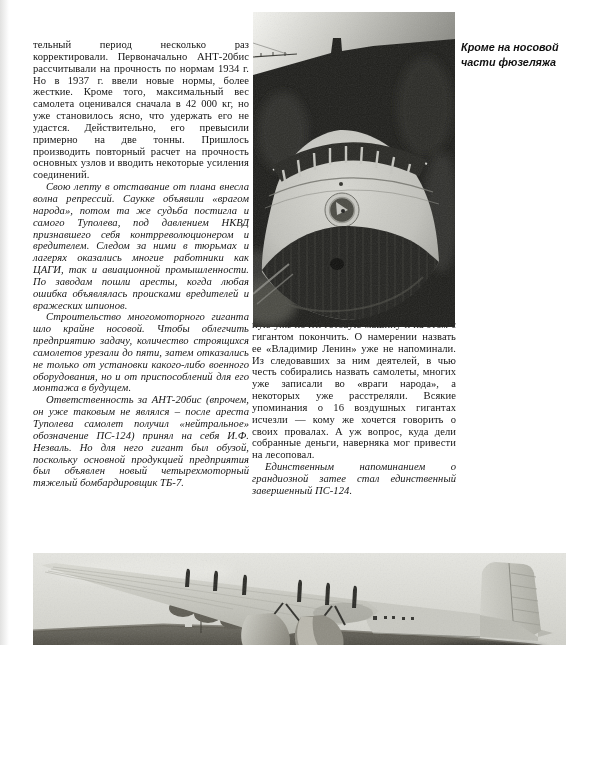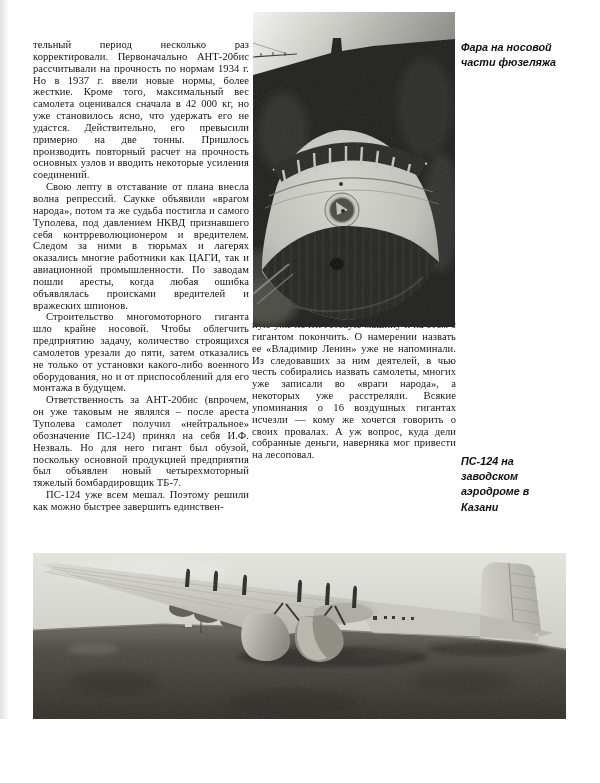--- a/index.html
+++ b/index.html
@@ -1,31 +1,31 @@
 <!DOCTYPE html>
 <html lang="ru"><head>
 <meta charset="utf-8">
 <style>
   html,body{margin:0;padding:0;background:#ffffff;}
   .page{
-    position:relative;width:600px;height:719px;background:#ffffff;
+    position:relative;width:600px;height:645px;background:#ffffff;
     overflow:hidden;font-family:"Liberation Serif",serif;
   }
   .spine-shadow{
     position:absolute;left:0;top:0;width:9px;height:783px;
     background:linear-gradient(to right,#cncnc 0,#ffffff 100%);
     background:linear-gradient(to right,#c9c9c7 0,#ffffff 100%);
     opacity:.55;
   }
   .col{
     position:absolute;text-align:justify;color:#151515;
     font-size:10.6px;line-height:11.85px;letter-spacing:.05px;
   }
   .col p{margin:0;padding:0;}
-  .col p.indent{text-indent:13px;}
+  .col p.indent{text-indent:13px;font-style:italic;}
   .col-left{left:33px;top:39px;width:216px;}
   .col-right{left:252px;top:319px;width:204px;}
   .caption{
     position:absolute;font-family:"Liberation Sans",sans-serif;
     font-style:italic;font-weight:bold;font-size:10.8px;line-height:15.2px;color:#101010;
   }
   .caption-top{left:461px;top:40px;width:120px;}
   .caption-bottom{left:461px;top:454px;width:92px;}
   .photo{position:absolute;display:block;}
   .photo-top{left:253px;top:12px;width:202px;height:315px;}
@@ -42,25 +42,25 @@
 
 <div class="page">
 
   <div class="spine-shadow"></div>
 
   <div class="col col-left">
     <p>тельный период несколько раз корректировали. Первоначально АНТ-20бис рассчитывали на прочность по нормам 1934 г. Но в 1937 г. ввели новые нормы, более жесткие. Кроме того, максимальный вес самолета оценивался сначала в 42 000 кг, но уже становилось ясно, что удержать его не удастся. Действительно, его превысили примерно на две тонны. Пришлось производить повторный расчет на прочность основных узлов и вводить некоторые усиления соединений.</p>
     <p class="indent">Свою лепту в отставание от плана внесла волна репрессий. Саукке объявили «врагом народа», потом та же судьба постигла и самого Туполева, под давлением НКВД признавшего себя контрреволюционером и вредителем. Следом за ними в тюрьмах и лагерях оказались многие работники как ЦАГИ, так и авиационной промышленности. По заводам пошли аресты, когда любая ошибка объявлялась происками вредителей и вражеских шпионов.</p>
     <p class="indent">Строительство многомоторного гиганта шло крайне носовой. Чтобы облегчить предприятию задачу, количество строящихся самолетов урезали до пяти, затем отказались не только от установки какого-либо военного оборудования, но и от приспособлений для его монтажа в будущем.</p>
     <p class="indent">Ответственность за АНТ-20бис (впрочем, он уже таковым не являлся – после ареста Туполева самолет получил «нейтральное» обозначение ПС-124) принял на себя И.Ф. Незваль. Но для него гигант был обузой, поскольку основной продукцией предприятия был объявлен новый четырехмоторный тяжелый бомбардировщик ТБ-7.</p>
-    <p class="indent">ПС-124 уже всем мешал. Поэтому решили как можно быстрее завершить единствен-</p>
   </div>
 
   <div class="col col-right">
     <p>ную уже почти готовую машину и на этом с гигантом покончить. О намерении назвать ее «Владимир Ленин» уже не напоминали. Из следовавших за ним деятелей, в чью честь собирались назвать самолеты, многих уже записали во «враги народа», а некоторых уже расстреляли. Всякие упоминания о 16 воздушных гигантах исчезли — кому же хочется говорить о своих провалах. А уж вопрос, куда дели собранные деньги, наверняка мог привести на лесоповал.</p>
+    <p class="indent">Единственным напоминанием о грандиозной затее стал единственный завершенный ПС-124.</p>
   </div>
 
   <svg class="photo photo-top" viewBox="0 0 202 315" role="img" aria-label="Фара на носовой части фюзеляжа, вид снизу">
     <defs>
       <linearGradient id="skyG" x1="0" y1="0" x2="1" y2="0.25">
         <stop offset="0" stop-color="#f6f6f2"></stop>
         <stop offset="0.45" stop-color="#cbcbc5"></stop>
         <stop offset="1" stop-color="#8d8d87"></stop>
       </linearGradient>
       <radialGradient id="noseG" cx="0.45" cy="0.32" r="0.75">
@@ -152,23 +152,22 @@
       <ellipse cx="84" cy="252" rx="7" ry="6" fill="#0f0f0d"></ellipse>
       <path d="M 30,290 C 60,305 130,305 170,265" fill="none" stroke="#4e4e48" stroke-width="2" opacity="0.6"></path>
 
       <line x1="0" y1="282" x2="36" y2="252" stroke="#90908a" stroke-width="2" opacity="0.8"></line>
       <line x1="4" y1="292" x2="40" y2="262" stroke="#85857f" stroke-width="1.6" opacity="0.7"></line>
 
       <rect x="0" y="0" width="202" height="315" filter="url(#grainT)" opacity="0.13"></rect>
     </g>
   </svg>
 
-  <div class="caption caption-top">Фара на носовой части фюзеляжа</div>
-
-  <div class="caption caption-bottom">ПС-124 на заводском аэродроме в Казани</div>
+  <div class="caption caption-top">Кроме на носовой части фюзеляжа</div>
+
 
   <svg class="photo photo-bottom" viewBox="0 0 533 166" role="img" aria-label="ПС-124 на заводском аэродроме в Казани">
     <defs>
       <linearGradient id="skyB" x1="0" y1="0" x2="0" y2="1">
         <stop offset="0" stop-color="#e6e6e1"></stop>
         <stop offset="1" stop-color="#cfcfc8"></stop>
       </linearGradient>
       <linearGradient id="groundG" x1="0" y1="0" x2="0" y2="1">
         <stop offset="0" stop-color="#6b6960"></stop>
         <stop offset="0.25" stop-color="#4c4a42"></stop>

